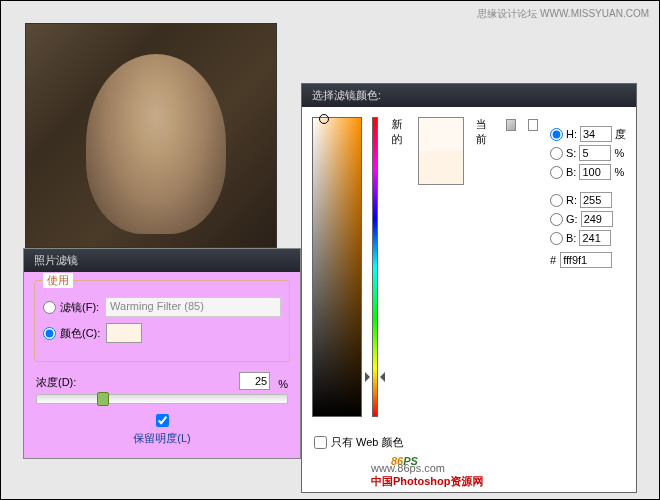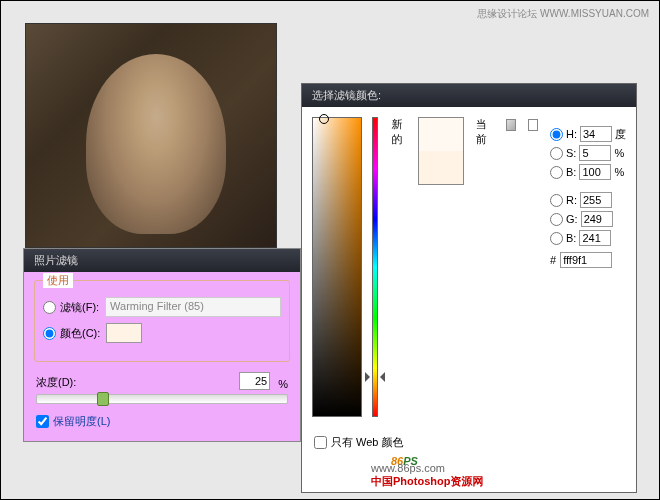--- a/index.html
+++ b/index.html
@@ -12,21 +12,21 @@
 .use-group { margin: 8px 10px; border: 1px solid #e0b090; border-radius: 3px; padding: 10px 8px 12px; position: relative; }
 .use-group-legend { position: absolute; top: -8px; left: 8px; background: #fff; padding: 0 4px; color: #c06030; }
 .row { display: flex; align-items: center; margin: 6px 0; gap: 6px; }
 .row label { display: flex; align-items: center; gap: 4px; }
 .filter-select { flex: 1; border: 1px solid #ccc; background: #f5f5f5; color: #888; padding: 2px 4px; height: 20px; }
 .color-swatch { width: 36px; height: 20px; background: #fff3e6; border: 1px solid #999; }
 .density-row { margin: 10px 12px 4px; display: flex; align-items: flex-end; gap: 8px; }
 .density-input { width: 31px; border: 1px solid #999; padding: 2px; text-align: right; }
 .slider-track { margin: 4px 12px 10px; height: 10px; position: relative; background: linear-gradient(#ddd, #fff); border: 1px solid #bbb; border-radius: 2px; }
 .slider-thumb { position: absolute; top: -3px; left: 24%; width: 12px; height: 14px; background: #8fc060; border: 1px solid #5a8030; border-radius: 2px; }
-.preserve-row { margin: 6px 12px 12px; display: flex; align-items: center; gap: 4px; color: #1040a0; }
+.preserve-row { margin: 6px 12px 12px; display: flex; align-items: center; gap: 4px; color: #1040a0; flex-direction: column; }
 .color-picker { position: absolute; top: 82px; left: 300px; width: 336px; height: 410px; background: #fff; border: 1px solid #666; }
 .cp-body { padding: 10px; display: flex; gap: 10px; }
 .sv-box { width: 200px; height: 300px; position: relative; border: 1px solid #666; background: linear-gradient(to bottom, rgba(0,0,0,0) 0%, #000 100%), linear-gradient(to right, #fff 0%, hsl(34,100%,50%) 100%); }
 .sv-cursor { position: absolute; top: -4px; left: 6px; width: 10px; height: 10px; border: 1px solid #000; border-radius: 50%; }
 .hue-bar { width: 18px; height: 300px; border: 1px solid #666; background: linear-gradient(to bottom, #f00 0%, #f0f 17%, #00f 34%, #0ff 50%, #0f0 67%, #ff0 84%, #f00 100%); position: relative; }
 .hue-ptr { position: absolute; right: -8px; top: 254px; width: 0; height: 0; border: 5px solid transparent; border-right-color: #555; }
 .hue-ptr2 { position: absolute; left: -8px; top: 254px; width: 0; height: 0; border: 5px solid transparent; border-left-color: #555; }
 .right-col { flex: 1; display: flex; flex-direction: row; gap: 12px; }
 .new-label { text-align: center; }
 .swatch-pair { border: 1px solid #888; width: 56px; height: 68px; margin: 0 auto; display: flex; flex-direction: column; }

